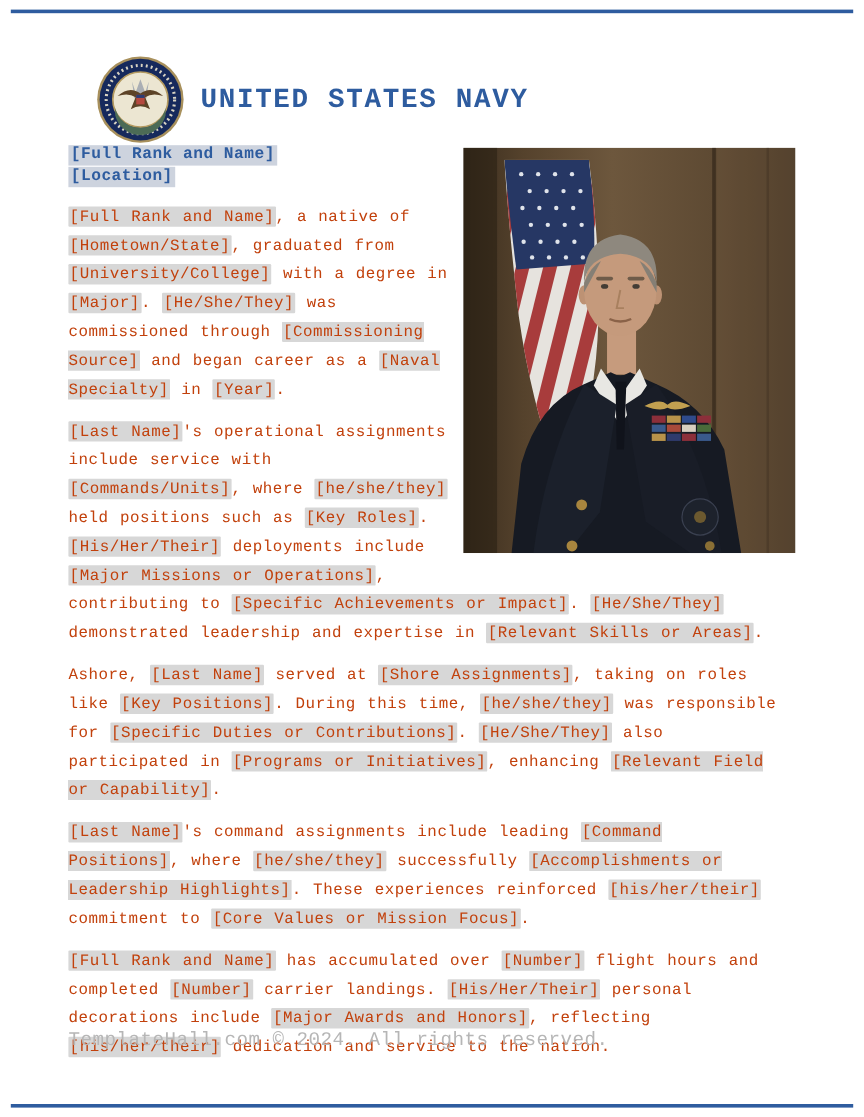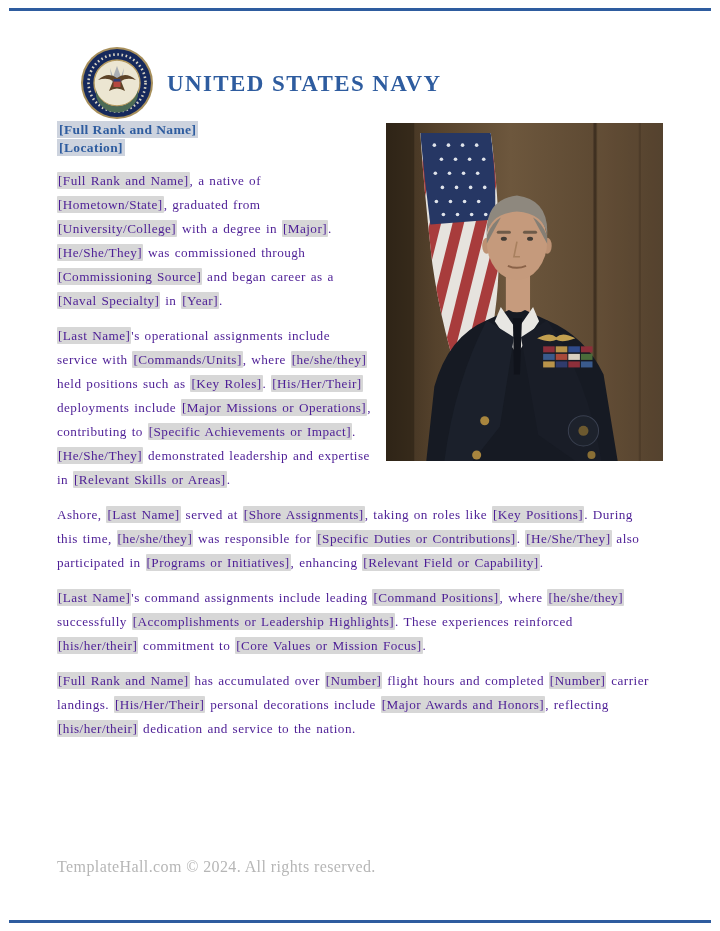--- a/index.html
+++ b/index.html
@@ -1,38 +1,38 @@
 <!DOCTYPE html>
 <html><head>
 <meta charset="utf-8">
 <style>
   html,body { margin:0; padding:0; background:#ffffff; }
   .page {
     position:relative; width:720px; height:931px; background:#ffffff; overflow:hidden;
-    font-family:Liberation Serif, serif;
+    font-family:Liberation Mono, monospace;
   }
   .rule { position:absolute; left:9px; right:9px; height:3px; background:#2e5c9f; }
   .rule-top { top:8px; }
   .rule-bottom { bottom:8px; }
 
   header { position:absolute; top:46px; left:80px; display:flex; align-items:center; gap:13px; }
   .seal { width:74px; height:74px; flex:0 0 auto; }
   .seal svg { display:block; width:100%; height:100%; }
   h1 { margin:0; color:#2e5c9f; font-size:23px; line-height:33px; font-weight:700; letter-spacing:1.4px; }
   h1 .tl { display:block; white-space:nowrap; }
 
   main { position:absolute; top:121px; left:57px; width:606px; }
   .photo { float:right; width:277px; height:338px; margin:2px 0 14px 12px; }
   .photo svg { display:block; width:100%; height:100%; }
 
   .profile { margin:0 0 12px 0; }
   .pline { font-size:13.5px; font-weight:700; line-height:18px; letter-spacing:.4px; color:#2e5c9f; }
   .pline .hl { background:#cdd3de; padding:1px 2px; }
 
-  .body-p { margin:0 12px 11px 0; font-size:13.2px; line-height:24px; color:#4c1d95;
+  .body-p { margin:0 12px 11px 0; font-size:13.2px; line-height:24px; color:#c2410c;
             letter-spacing:.45px; word-spacing:1.1px; }
   .body-p .hl { background:#d7d7d7; padding:1px 1px; border-radius:1px; }
 
   footer { position:absolute; left:57px; top:858px; font-size:16px; letter-spacing:.4px; color:#b6b6b6; }
 </style>
 </head>
 <body>
 
 <div class="page">
 

